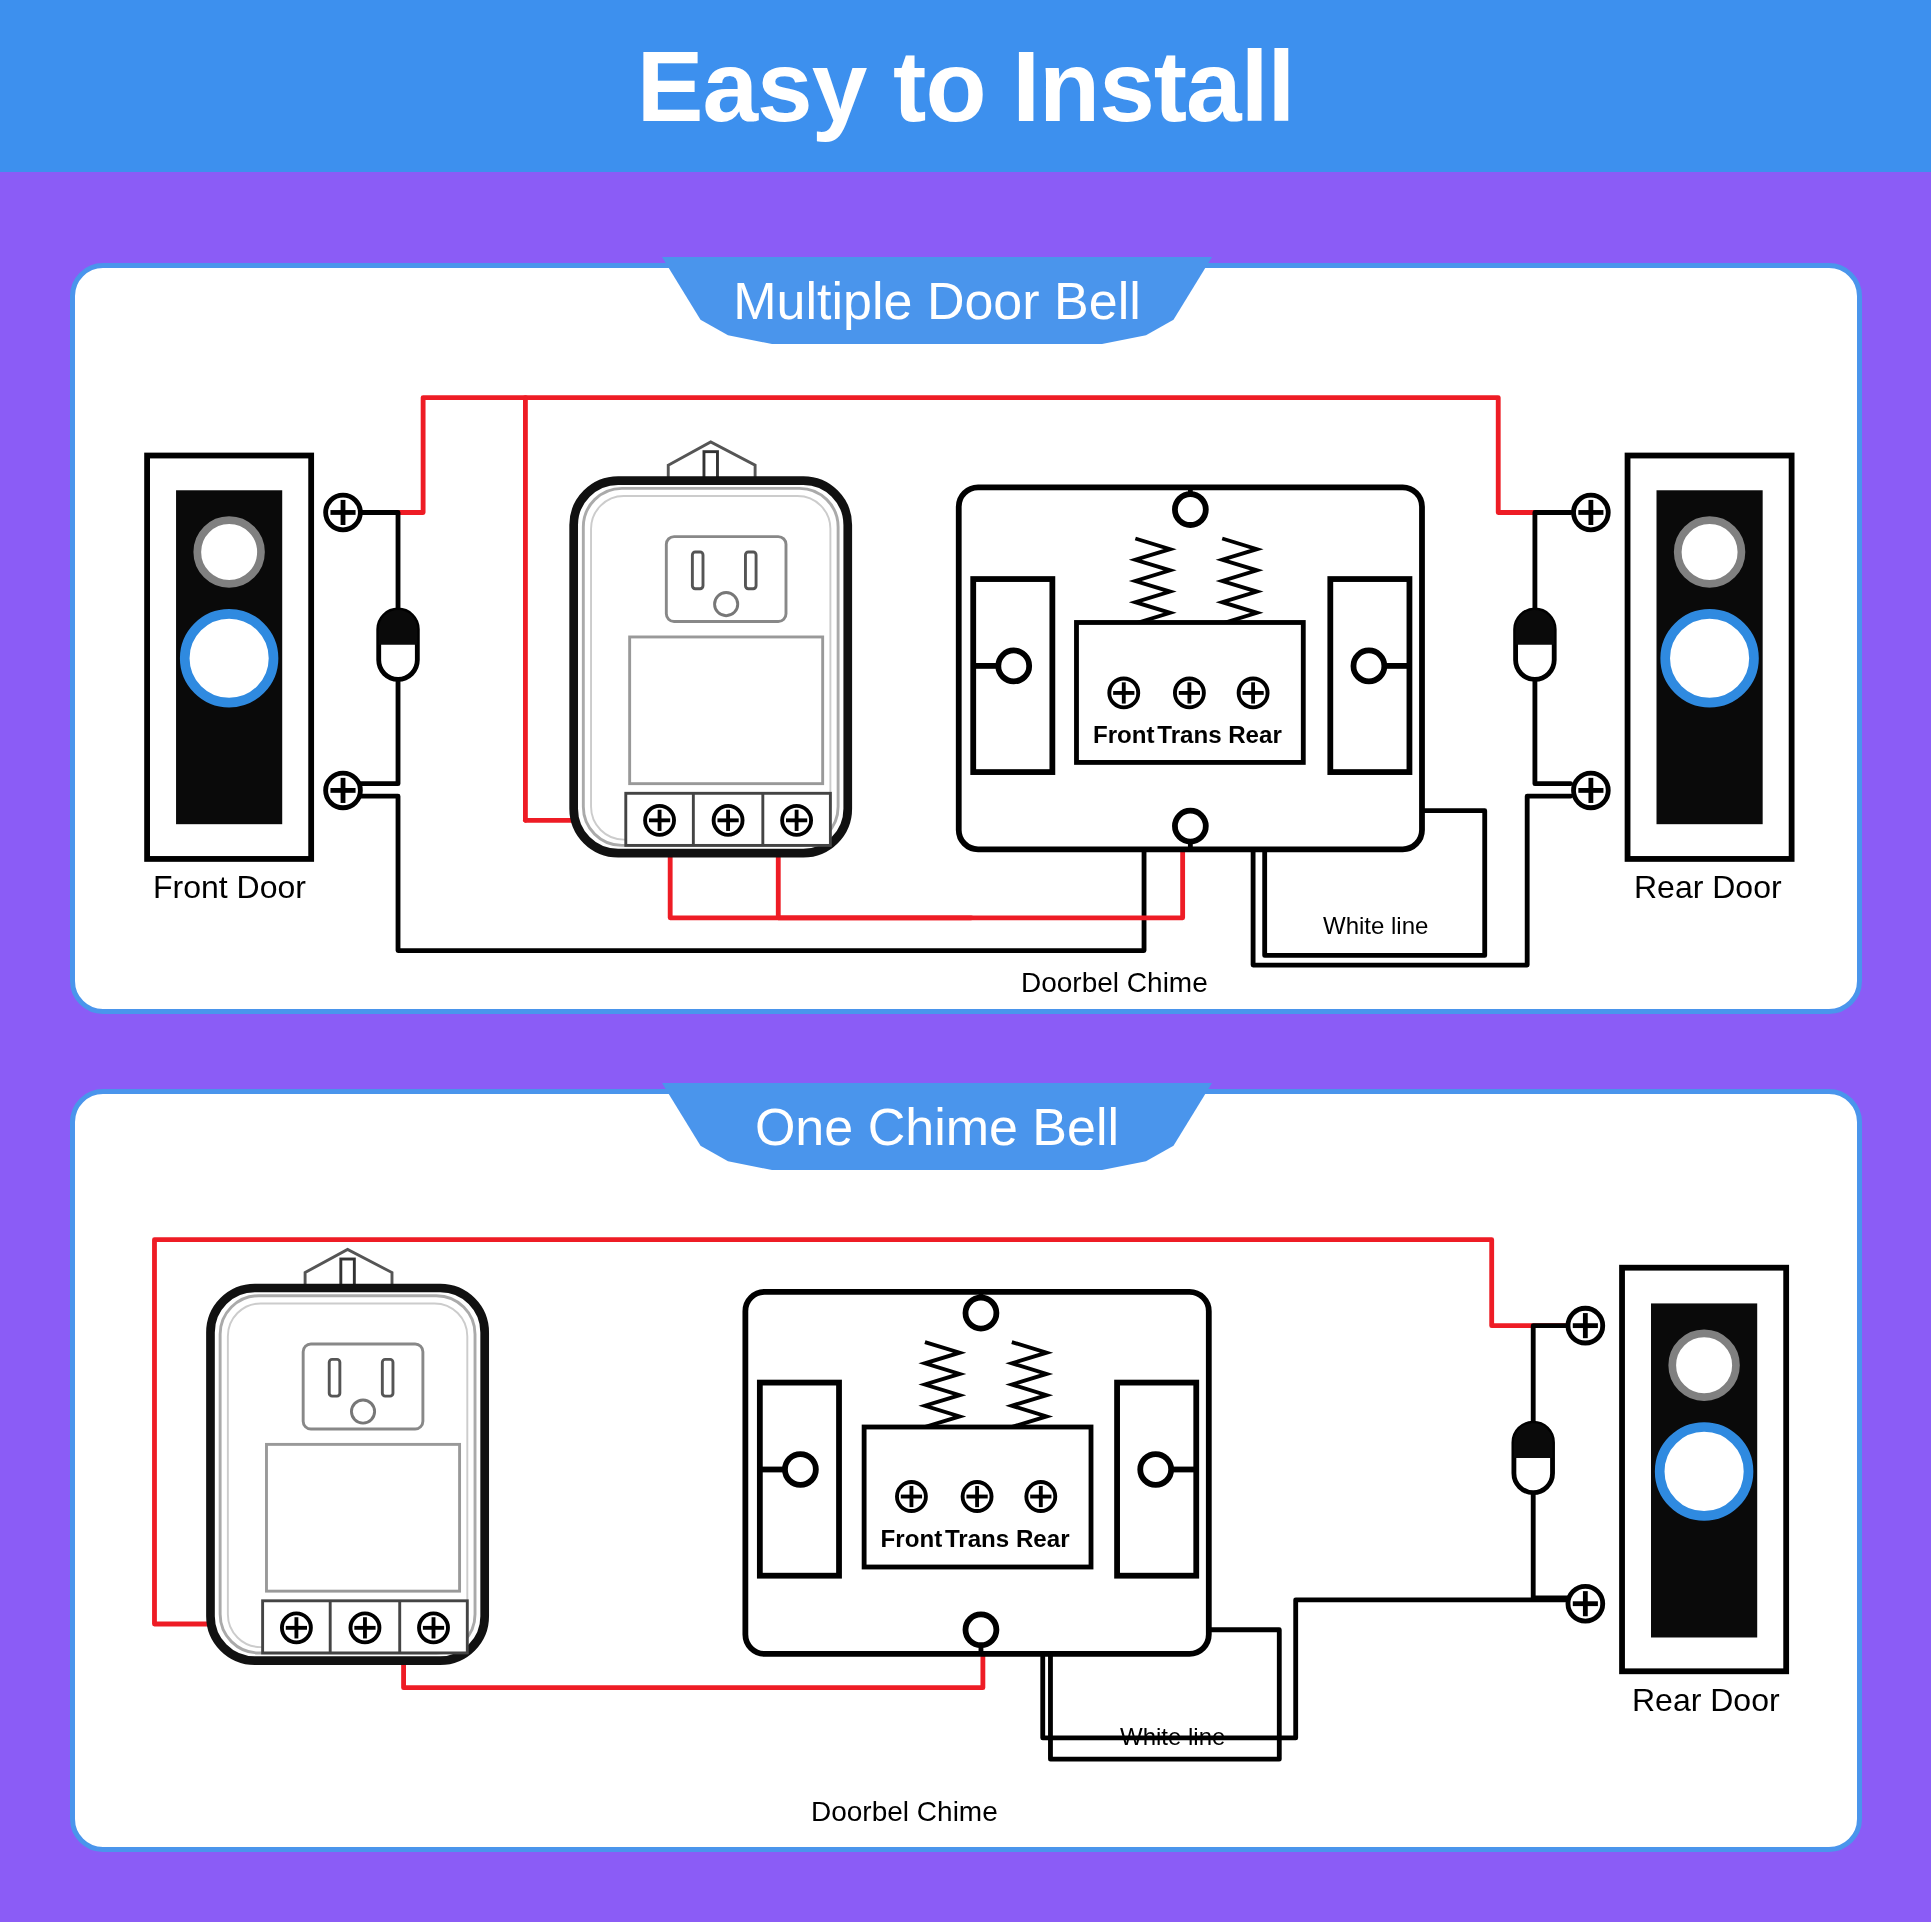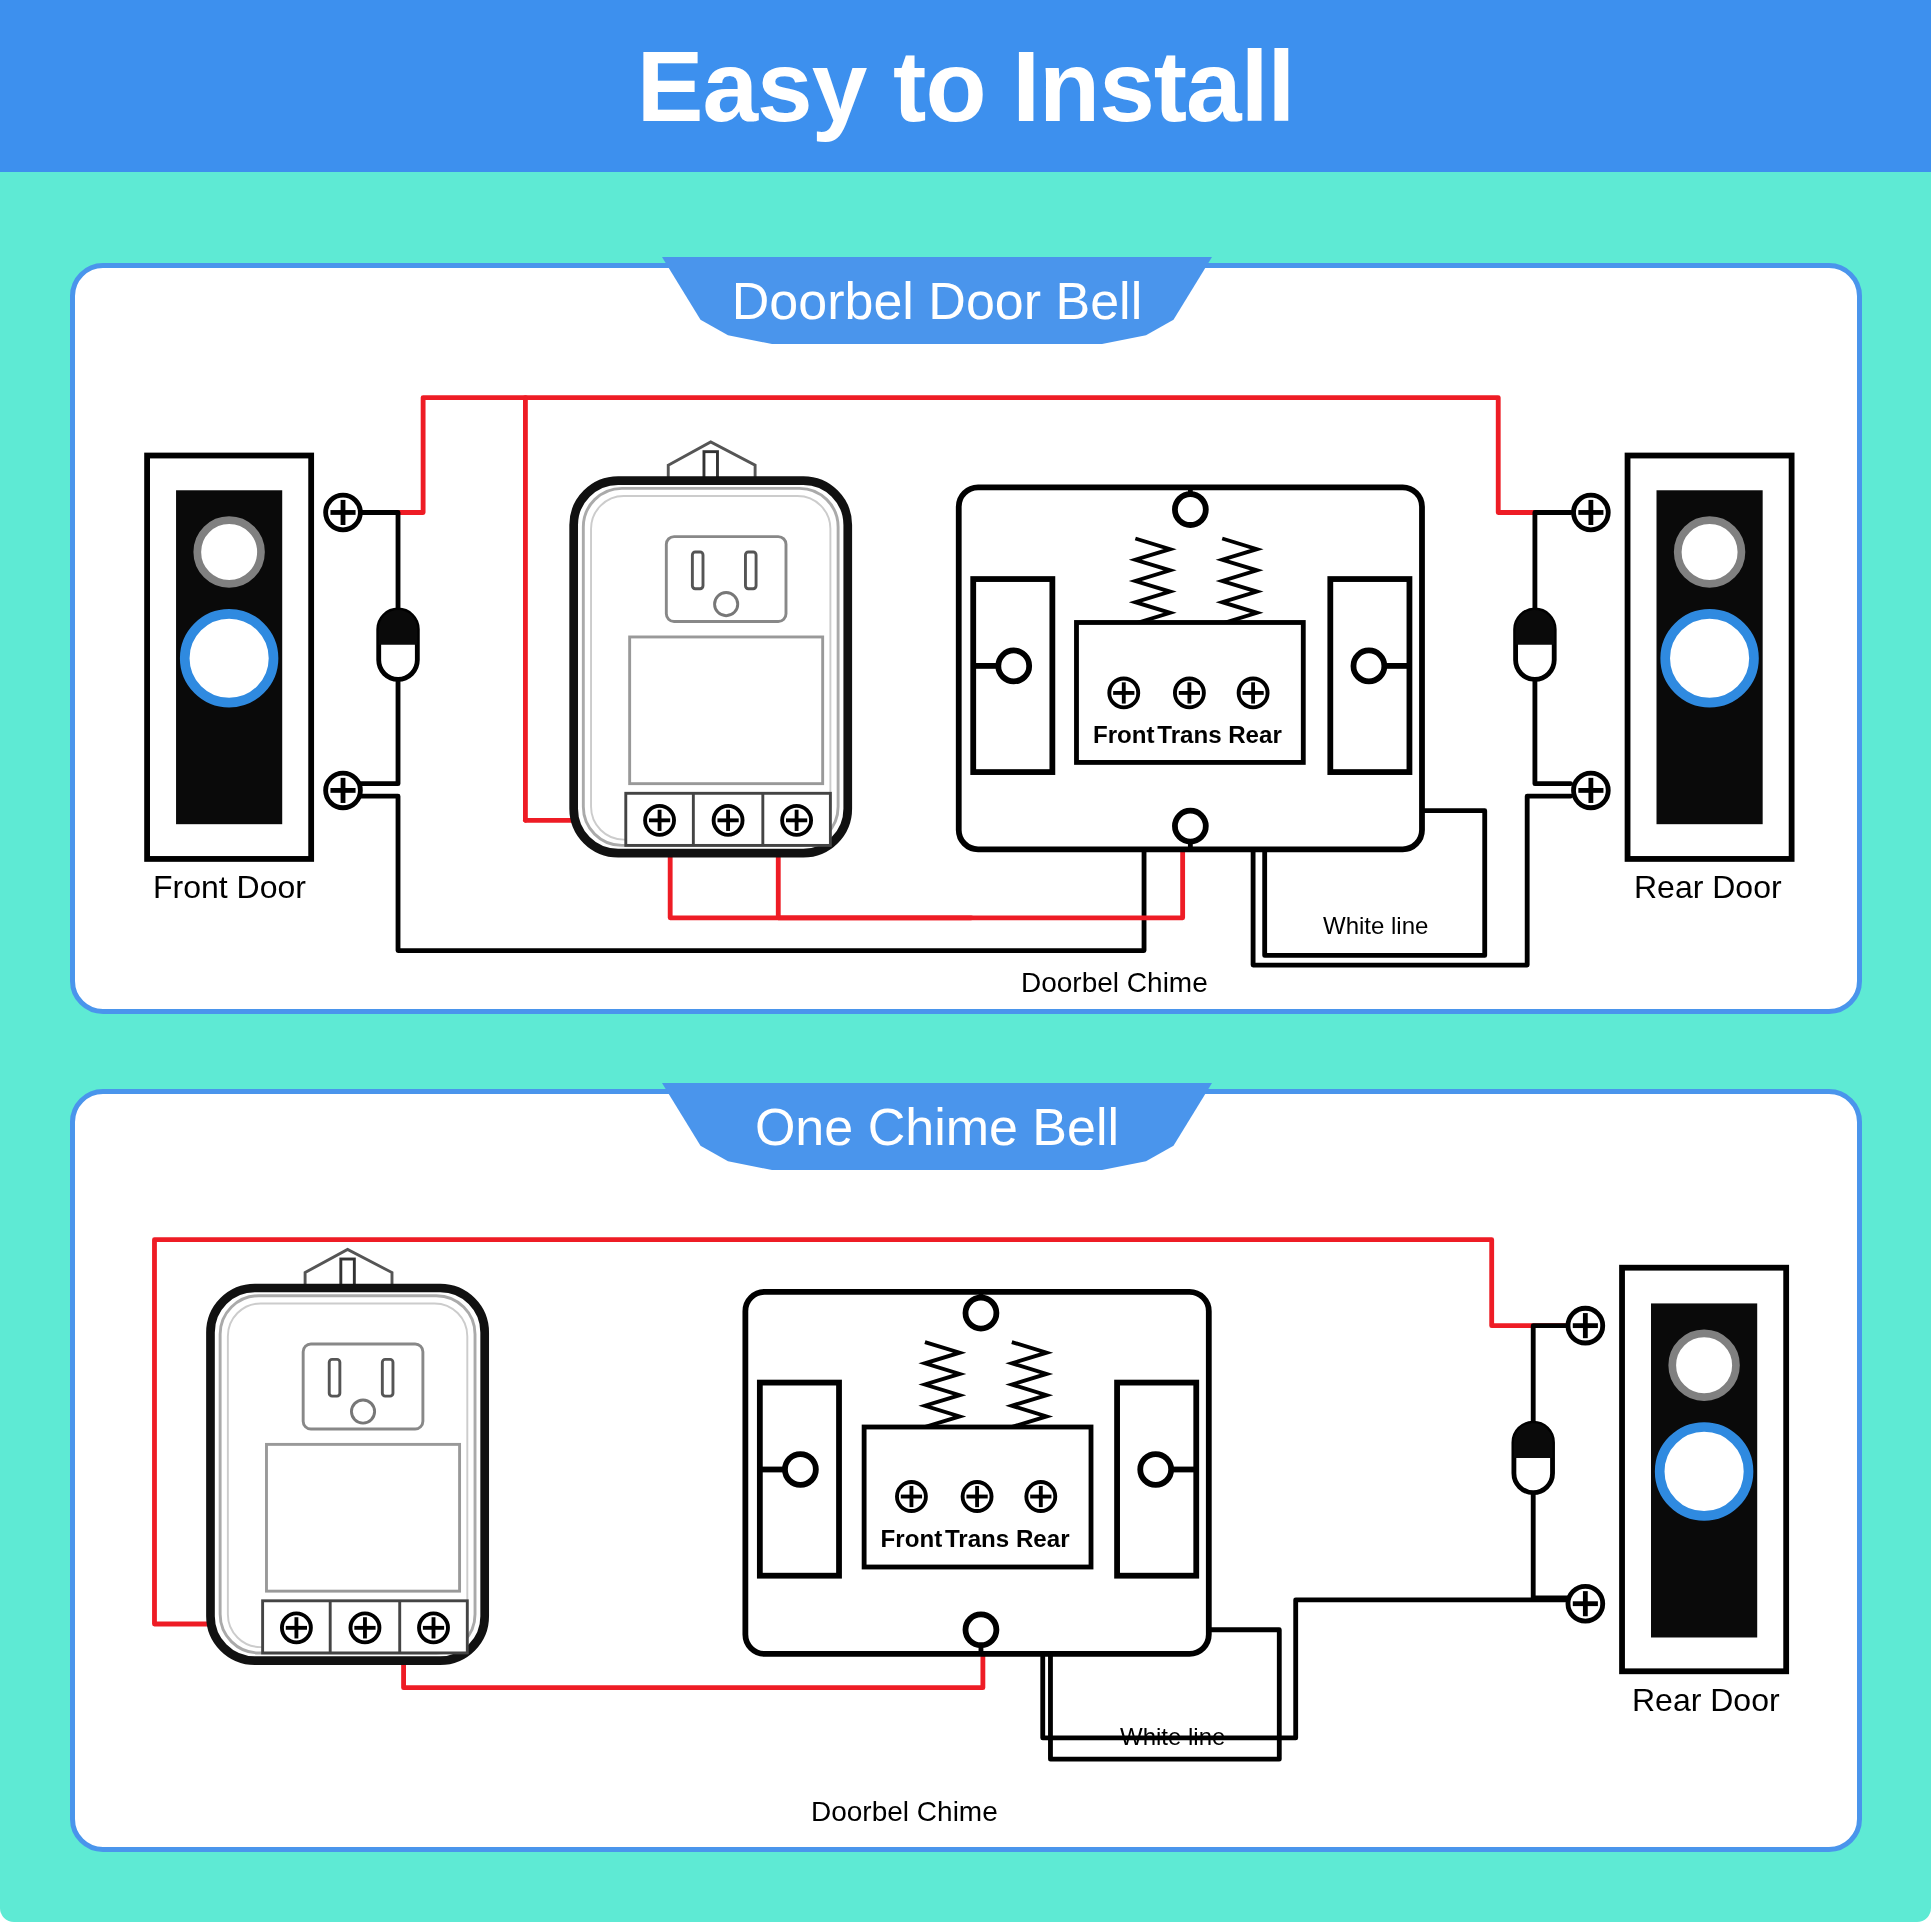--- a/index.html
+++ b/index.html
@@ -4,21 +4,21 @@
 <title>Easy to Install</title>
 <style>
   * { box-sizing: border-box; }
   html, body {
     margin: 0; padding: 0;
     width: 1931px; height: 1931px;
     background: #ffffff;
     font-family: "Liberation Sans", sans-serif;
     overflow: hidden;
   }
-  #stage { position: relative; width: 1931px; height: 1922px; background:#5eead4;border-radius:14px; }
+  #stage { position: relative; width: 1931px; height: 1922px; background:#8b5cf6; }
 
   
   .header {
     position: absolute; left: 0; top: 0;
     width: 1931px; height: 172px;
     background: #3d90ee;
     display: flex; align-items: center; justify-content: center;
   }
   .header-title {
     color: #ffffff;
@@ -79,21 +79,21 @@
 
 <div id="stage">
 
   <div class="header">
     <div class="header-title">Easy to Install</div>
   </div>
 
   <div class="panel" id="panel-multiple"></div>
 
   <div class="badge" id="badge-multiple">
-    <span class="badge-label">Doorbel Door Bell</span>
+    <span class="badge-label">Multiple Door Bell</span>
   </div>
 
   <svg class="diagram" id="svg-multiple" width="1931" height="1023" viewBox="0 0 2000 1060" style="top:0;left:0;">
     <defs>
       <g id="plus-term">
         <circle cx="0" cy="0" r="18" fill="#fff" stroke="#000" stroke-width="5"></circle>
         <line x1="-13" y1="0" x2="13" y2="0" stroke="#000" stroke-width="5"></line>
         <line x1="0" y1="-13" x2="0" y2="13" stroke="#000" stroke-width="5"></line>
       </g>
       <g id="plus-term-sm">

